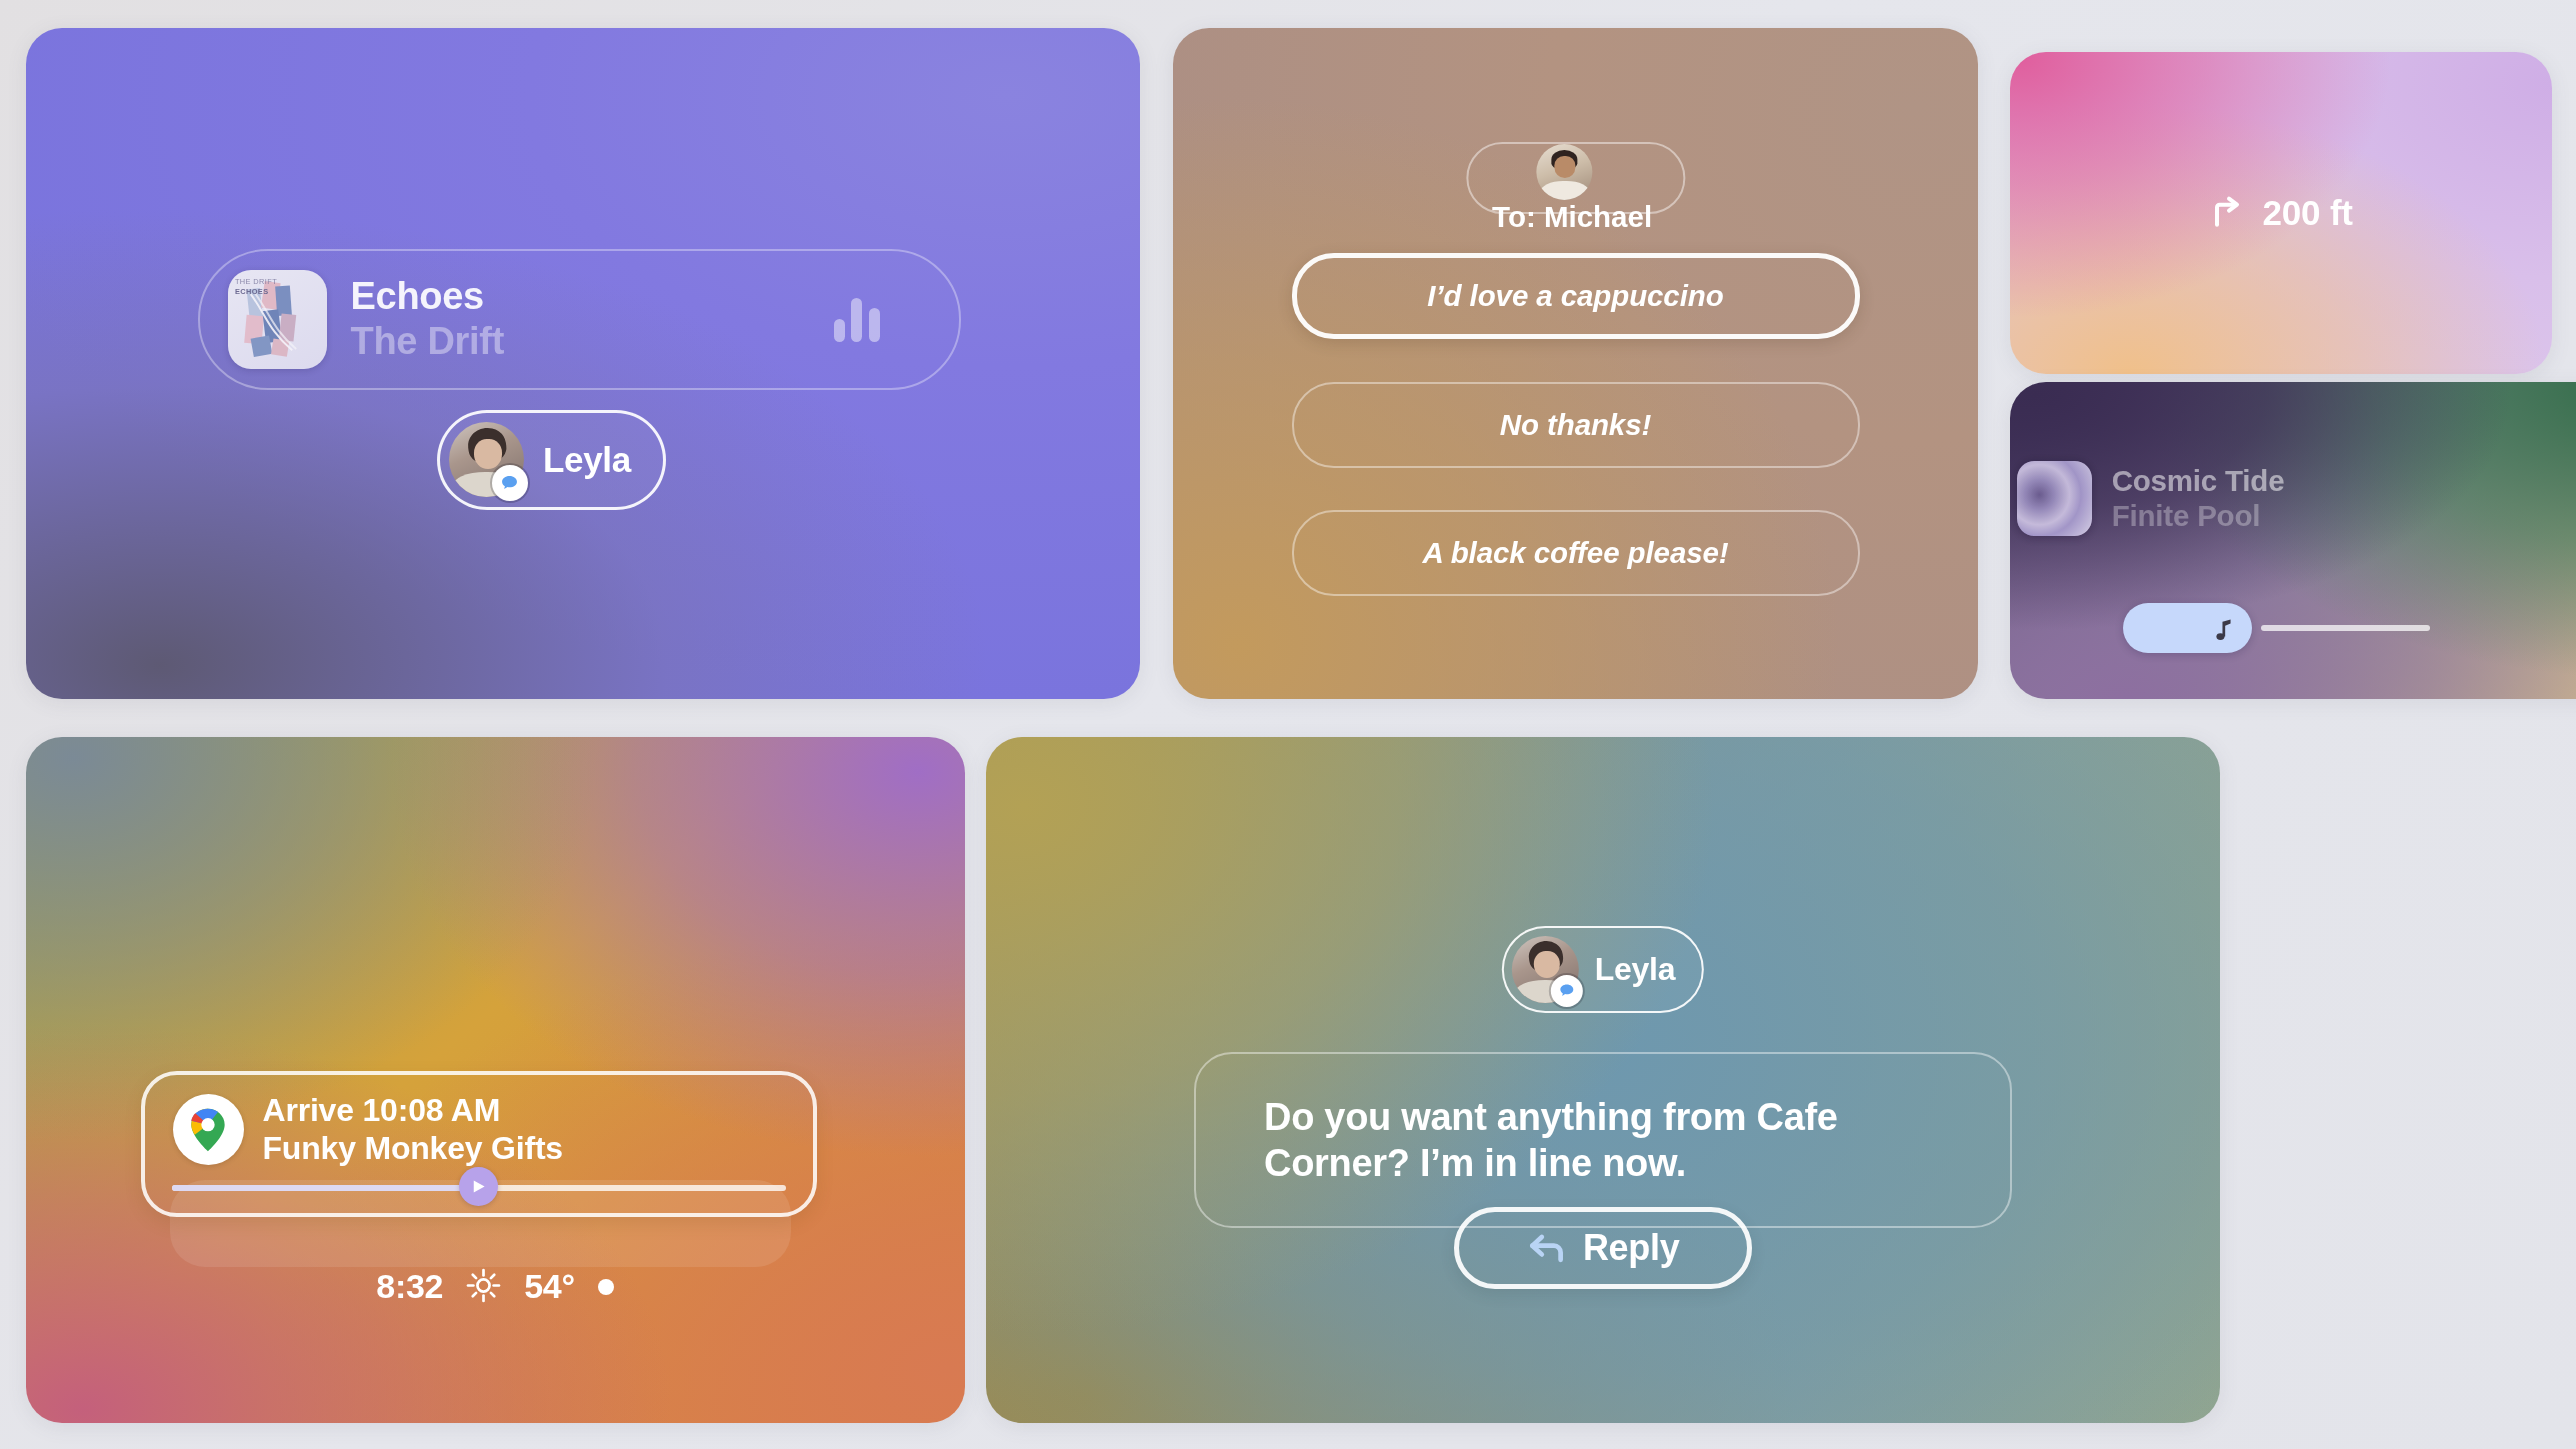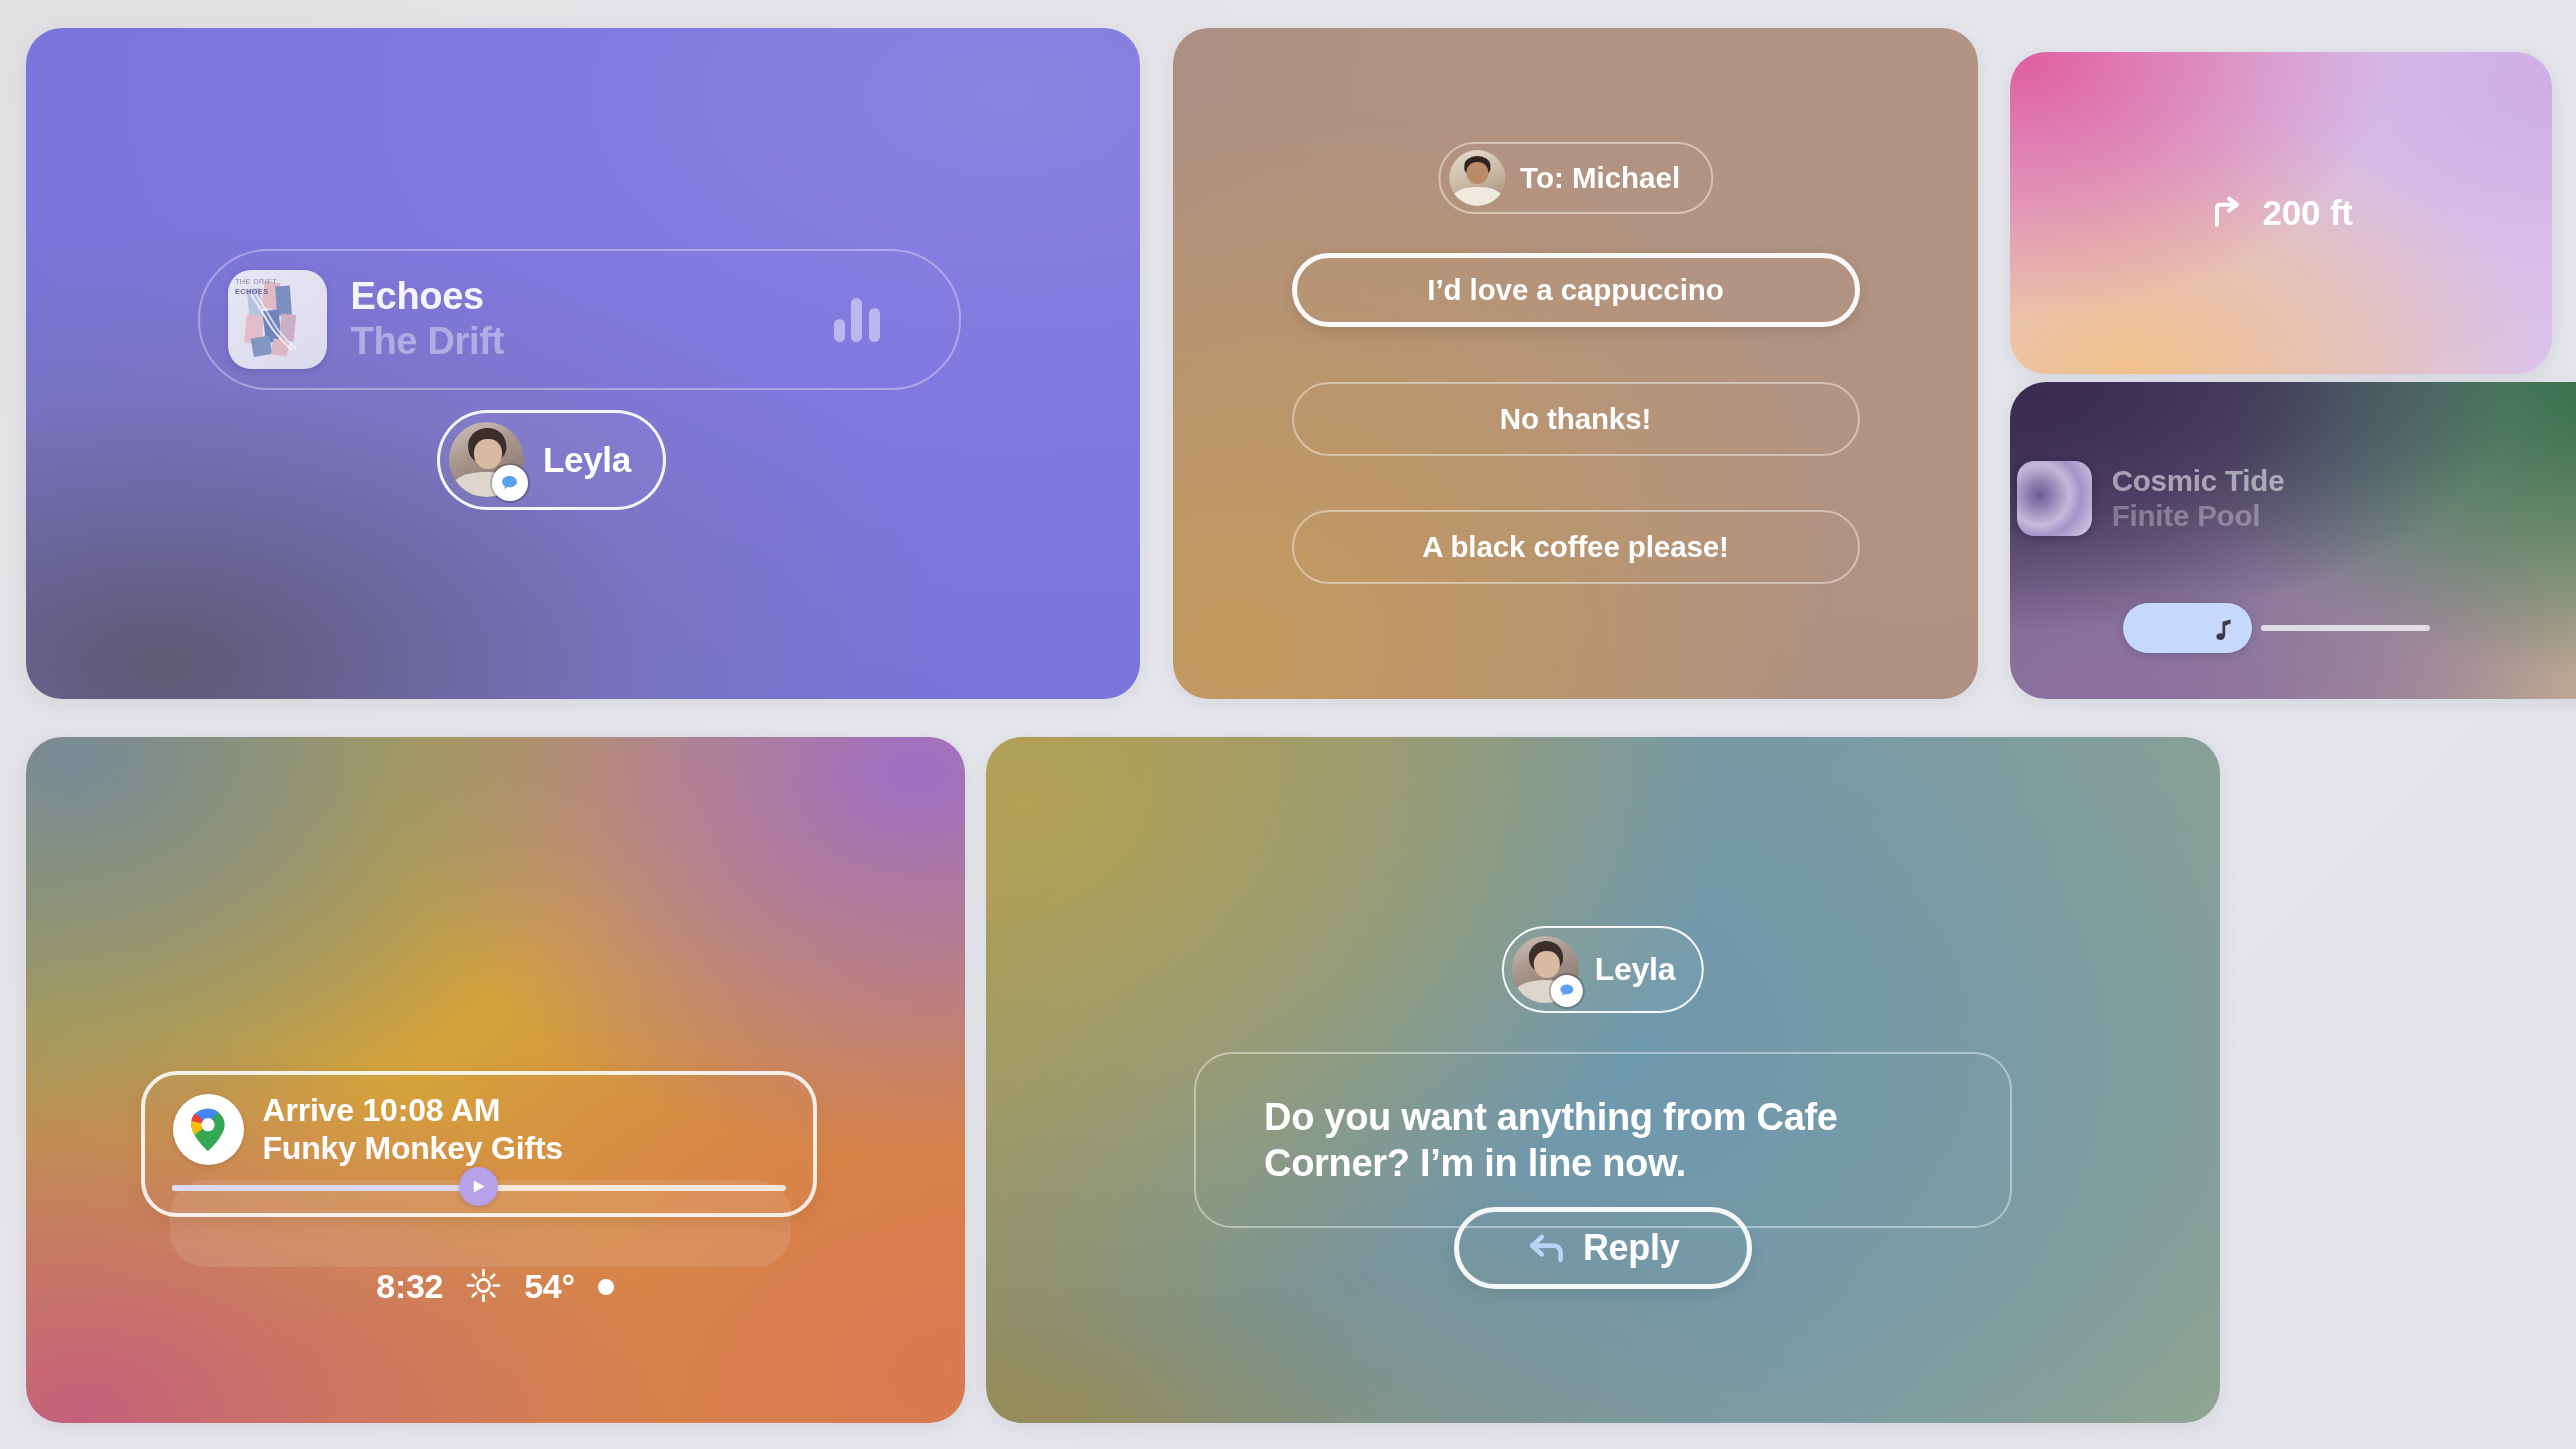--- a/index.html
+++ b/index.html
@@ -123,42 +123,44 @@
       radial-gradient(100% 110% at 92% 12%, #b09485 0%, #b39381 45%, #ac8f84 100%),
       linear-gradient(150deg, #b6977f 0%, #b59472 50%, #b08e84 100%);
   }
   .to-pill {
     position: absolute; left: 50%; transform: translateX(-50%);
     top: 114px; height: 72px;
     display: flex; align-items: center;
     border: 2px solid rgba(255,255,255,0.45);
     border-radius: 40px;
     padding: 0 31px 0 9.4px;
+    flex-direction: column;
   }
   .to-avatar {
     width: 56px; height: 56px; border-radius: 50%; flex: none; overflow: hidden;
     background: linear-gradient(160deg,#e7ded2 0%, #cdbda9 45%, #9e8977 100%);
     position: relative;
   }
   .to-avatar .hair { position: absolute; left: 27%; top: 10%; width: 46%; height: 34%;
      background:#2f2320; border-radius: 50% 50% 30% 30%; }
   .to-avatar .face { position: absolute; left: 31%; top: 22%; width: 38%; height: 38%;
      background:#b98b68; border-radius: 50% 50% 55% 55%; }
   .to-avatar .shirt { position: absolute; left: 6%; bottom: -8%; width: 88%; height: 42%;
      background:#efe9e0; border-radius: 46% 46% 0 0; }
   .to-label { margin-left: 14.8px; font-size: 29.5px; font-weight: 700; color: #fff; white-space: nowrap; }
 
   .reply-opt {
     position: absolute; left: 50%; transform: translateX(-50%);
-    width: 568px; height: 74px;
+    width: 568px; height: 86px;
     display: flex; align-items: center; justify-content: center;
     border-radius: 42px;
     border: 2px solid rgba(255,255,255,0.42);
     font-size: 29.5px; font-weight: 700; color: #fff;
     letter-spacing: -0.1px;
+    font-style: italic;
   }
   .reply-opt.selected {
     border: 5.4px solid rgba(255,255,255,0.95);
     box-shadow: 0 4px 14.8px rgba(70,50,30,0.18);
   }
   #reply-opt-0 { top: 225px; }
   #reply-opt-1 { top: 354px; }
   #reply-opt-2 { top: 482px; }
 
   

